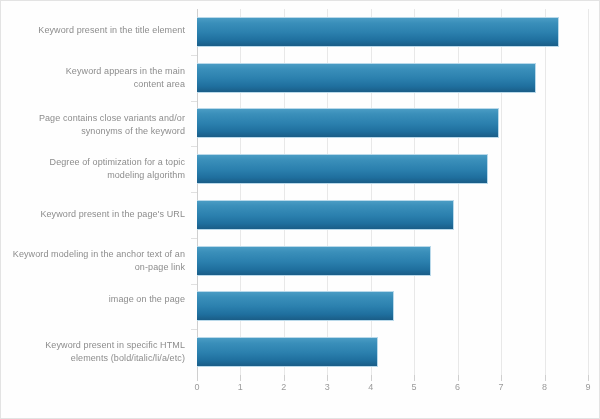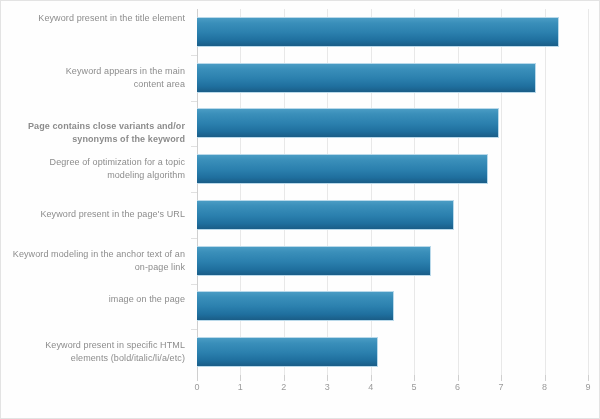--- a/index.html
+++ b/index.html
@@ -115,30 +115,30 @@
       <div class="gridline" style="left: 456.667px; top: 8px; height: 366px;"></div>
       <div class="gridline" style="left: 500.111px; top: 8px; height: 366px;"></div>
       <div class="gridline" style="left: 543.556px; top: 8px; height: 366px;"></div>
       <div class="gridline" style="left: 587px; top: 8px; height: 366px;"></div>
     </div>
 
   <div class="axis-line"></div>
 
   <div id="rows">
       <div class="bar" title="Keyword present in the title element: 8.34" style="top: 15.875px; width: 362.327px;"></div>
-      <div class="cat-label" style="top: 11px;">
+      <div class="cat-label" style="top: 23px;">
         <div>Keyword present in the title element</div>
       </div>
       <div class="bar" title="Keyword appears in the main content area of the page: 7.81" style="top: 61.625px; width: 339.301px;"></div>
       <div class="cat-label" style="top: 63.625px; padding-left: 36px;">
         <div>Keyword appears in the main content area</div>
       </div>
       <div class="row-sep" style="top: 53.75px;"></div>
       <div class="bar" title="Page contains close variants and/or synonyms of the keyword: 6.96" style="top: 107.375px; width: 302.373px;"></div>
-      <div class="cat-label" style="top: 119px; font-weight: bold;">
+      <div class="cat-label" style="top: 111px;">
         <div>Page contains close variants and/or</div>
         <div>synonyms of the keyword</div>
       </div>
       <div class="row-sep" style="top: 99.5px;"></div>
       <div class="bar" title="Degree of optimization for a topic modeling algorithm: 6.7" style="top: 153.125px; width: 291.078px;"></div>
       <div class="cat-label" style="top: 155.125px;">
         <div>Degree of optimization for a topic</div>
         <div>modeling algorithm</div>
       </div>
       <div class="row-sep" style="top: 145.25px;"></div>

